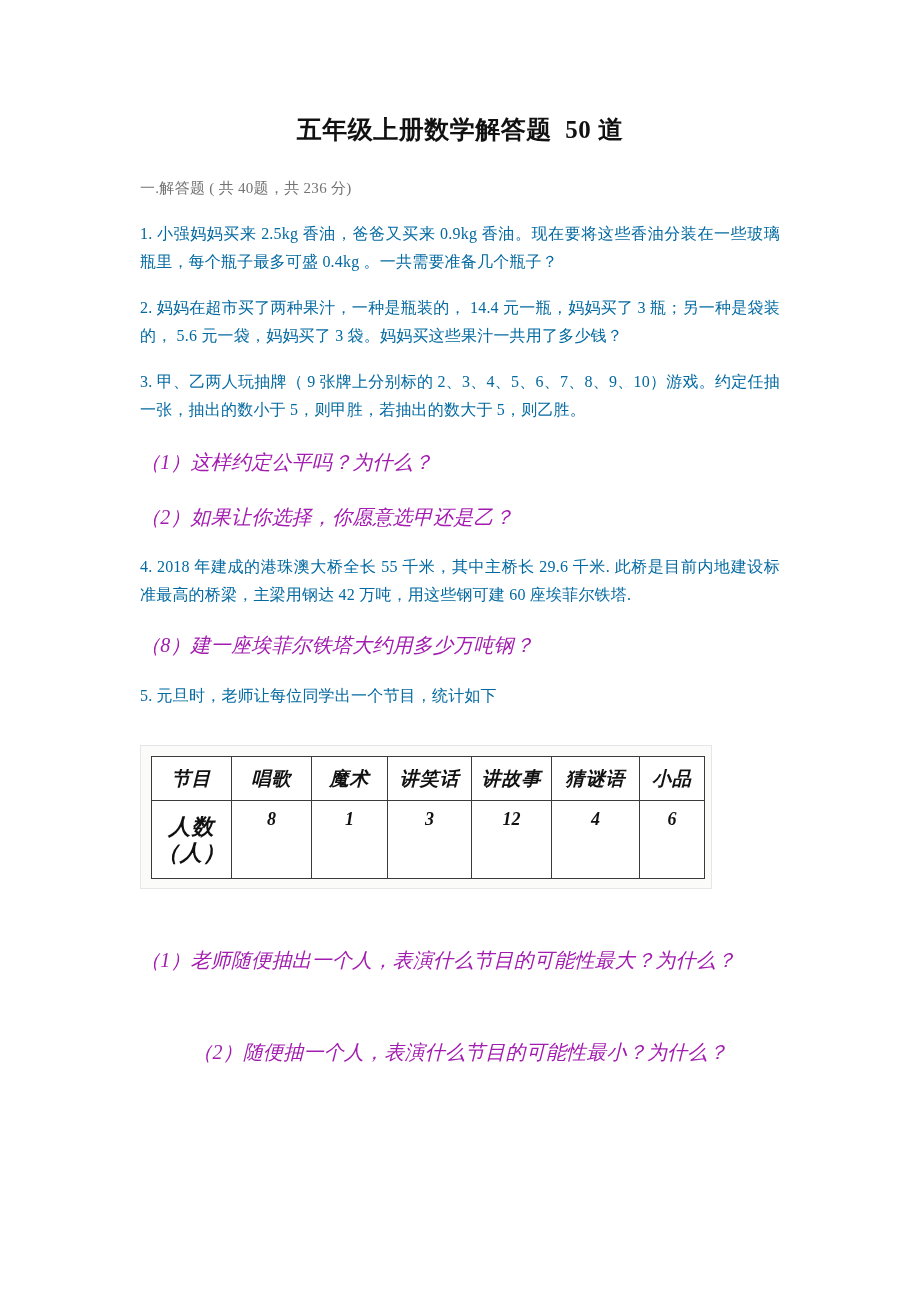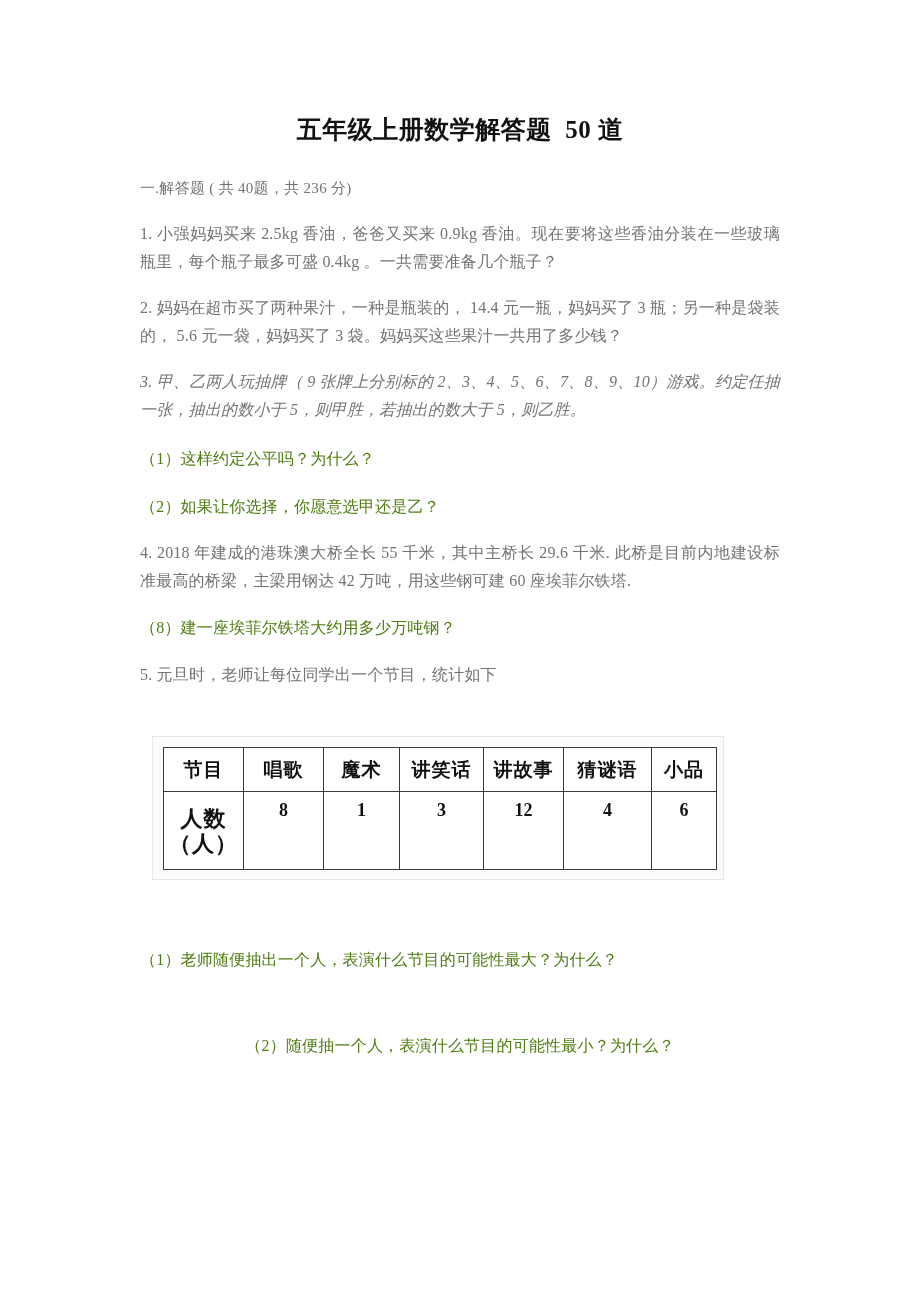--- a/index.html
+++ b/index.html
@@ -54,45 +54,47 @@
     color: #737373;
     letter-spacing: 0.3px;
     white-space: pre;
   }
 
   
   .q-block {
     margin: 0;
     font-size: 16px;
     line-height: 1.72;
-    color: #737373;
+    color: #0369a1;
     text-align: justify;
     text-justify: inter-ideograph;
     letter-spacing: 0.2px;
   }
   .q-gap-1 { padding-top: 21px; }
   .q-gap-2 { padding-top: 19px; }
-  .q-gap-3 { padding-top: 19px; font-style: italic; }
+  .q-gap-3 { padding-top: 19px; }
   .sub-q {
     margin: 0;
-    font-size: 16px;
+    font-size: 20px;
     line-height: 1.72;
-    color: #4d7c0f;
+    color: #a21caf;
     letter-spacing: 0.2px;
+    font-style: italic;
   }
   .sub-gap   { padding-top: 20px; }
   .sub-gap-l { padding-top: 22px; }
   .sub-gap-xl{ padding-top: 54px; }
   .sub-gap-xxl{ padding-top: 58px; text-align: center; }
 
   
   .figure-wrap {
     position: relative;
-    margin: 12px;
+    margin: 0;
     padding-top: 36px;
+    font-style: italic;
   }
   .figure-box {
     position: relative;
     width: 572px;
     background: #fbfbfa;
     border: 1px solid #e6e6e6;
     padding: 10px 9px 9px 10px;
     box-sizing: border-box;
   }
   table.stats {

